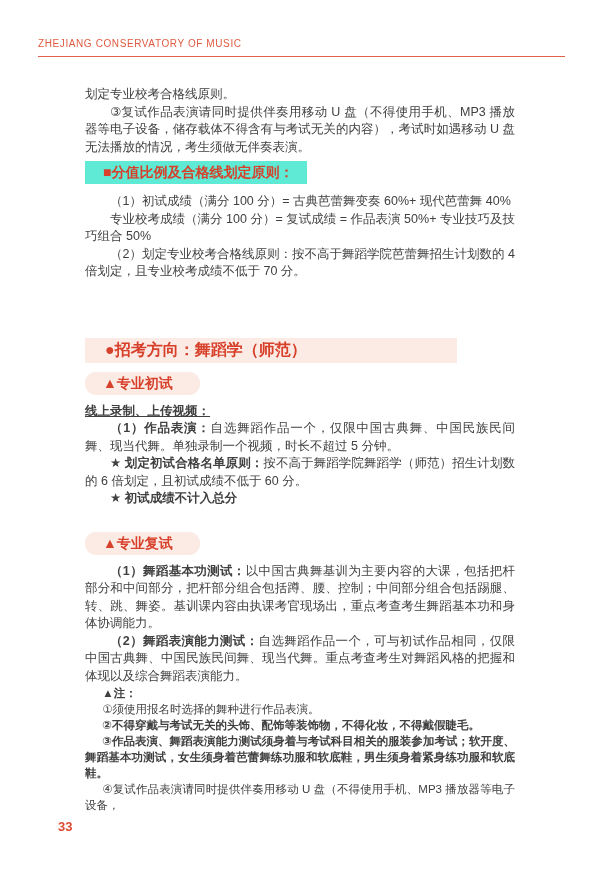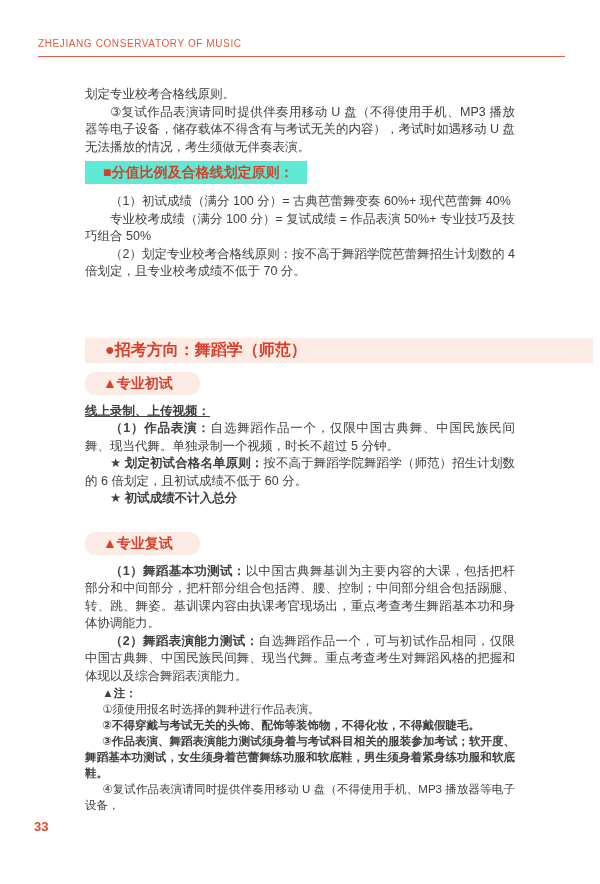--- a/index.html
+++ b/index.html
@@ -42,21 +42,21 @@
     color: #d7402a;
     font-weight: bold;
     font-size: 14px;
     line-height: 14px;
     padding: 4px 14px 5px 18px;
     margin: 5px 0 9px 0;
     text-indent: 0;
   }
   .main-heading {
     display: block;
-    width: 508px;
+    width: 372px;
     box-sizing: border-box;
     background: #fcebe5;
     color: #d7402a;
     font-weight: bold;
     font-size: 16px;
     line-height: 16px;
     padding: 4px 0 5px 20px;
     margin: 57px 0 0 0;
     text-indent: 0;
   }
@@ -82,21 +82,21 @@
   .notes {
     font-size: 11.5px;
     line-height: 16px;
   }
   .notes .indent { text-indent: 1.5em; }
   .notes-label { font-weight: bold; text-indent: 1.5em; }
   .note-bold { font-weight: bold; }
   
   .page-number {
     position: absolute;
-    left: 34px;
+    left: 58px;
     top: 819px;
     color: #dc4a33;
     font-size: 13px;
     font-weight: bold;
   }
 </style>
 </head>
 <body>
 
 <div class="page">

